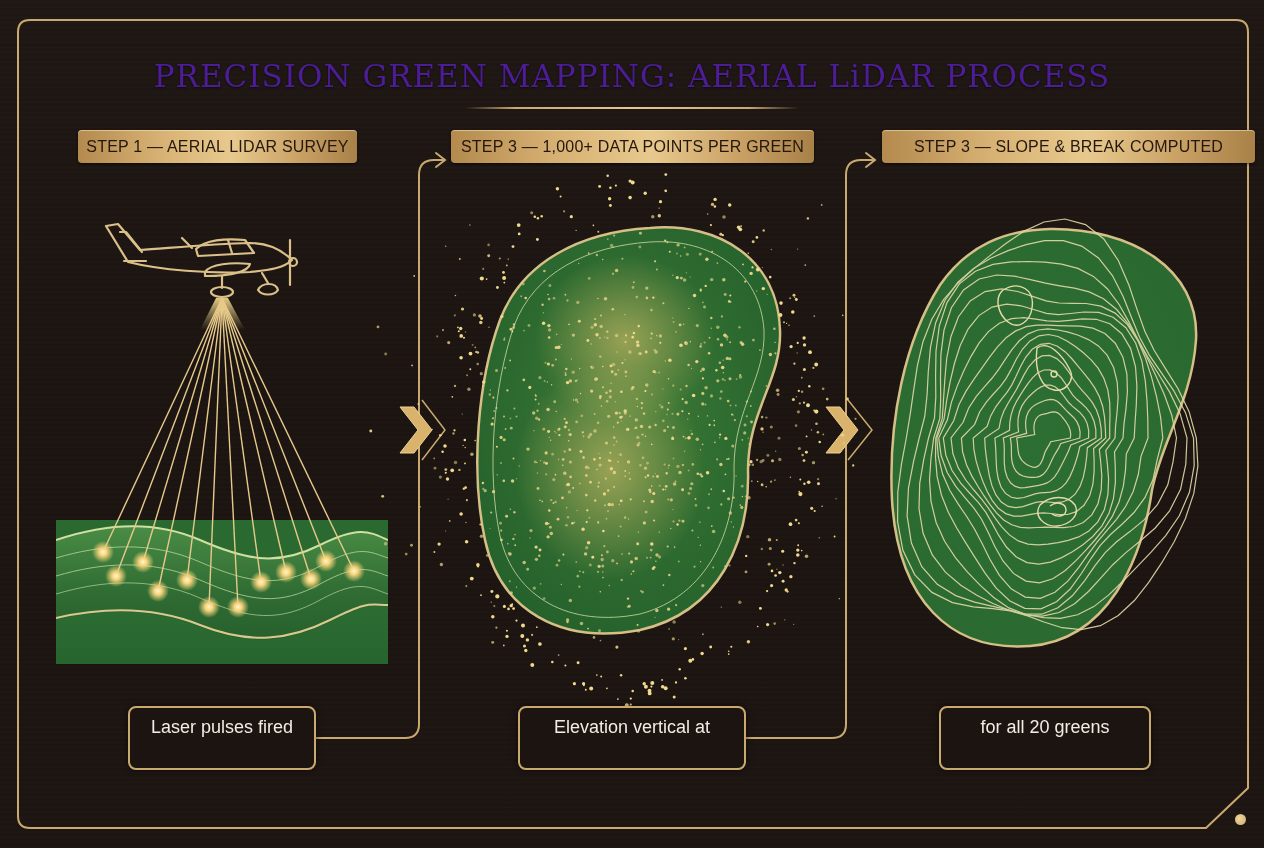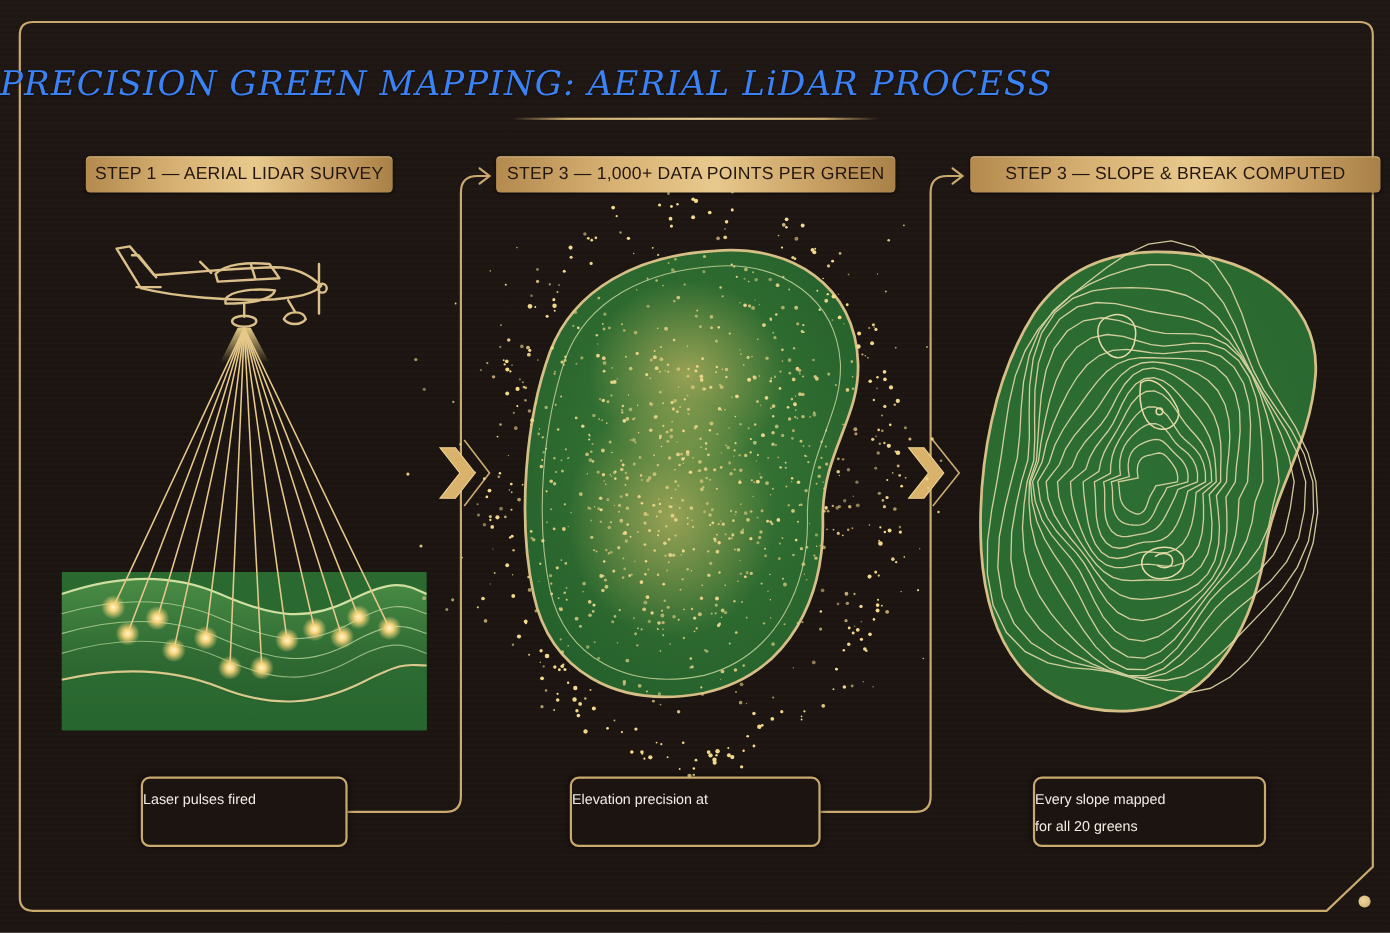--- a/index.html
+++ b/index.html
@@ -8,42 +8,41 @@
     background: linear-gradient(180deg,#1f1714 0%,#1b1411 50%,#1d1512 100%);
     font-family: "Liberation Sans", sans-serif;
   }
   .texture {
     position:absolute; inset:0;
     background: repeating-linear-gradient(0deg, rgba(255,255,255,0.012) 0px, rgba(255,255,255,0.012) 1px, rgba(0,0,0,0) 2px, rgba(0,0,0,0) 5px);
     pointer-events:none;
   }
   svg.layer { position:absolute; left:0; top:0; }
   .title {
-    position:absolute; left:0; width:1264px; top:58px; text-align:left;
+    position:absolute; left:0; width:1264px; top:58px; text-align:center;
     font-family: "DejaVu Serif", "Liberation Serif", serif;
-    font-size:31px; letter-spacing:1px; color:#3b82f6;
+    font-size:31px; letter-spacing:1px; color:#4c1d95;
     text-shadow: 0 1px 2px rgba(0,0,0,0.6);
-    font-style: italic;
   }
   .title-rule {
     position:absolute; left:465px; top:107px; width:334px; height:2px;
     background: linear-gradient(90deg, rgba(201,169,110,0) 0%, #c9a96e 15%, #e3c893 50%, #c9a96e 85%, rgba(201,169,110,0) 100%);
   }
   .step-label {
-    position:absolute; top:142px; height:33px; border-radius:4px;
+    position:absolute; top:130px; height:33px; border-radius:4px;
     background: linear-gradient(90deg,#b48a4e 0%,#d8b274 30%,#e8c98d 55%,#c9a064 80%,#a88148 100%);
     box-shadow: 0 1px 3px rgba(0,0,0,0.6), inset 0 1px 0 rgba(255,240,200,0.5);
     color:#24170f; font-size:16px; line-height:33px; text-align:center;
     letter-spacing:0.2px;
   }
   .caption {
     position:absolute; top:706px; height:64px; box-sizing:border-box;
     border:2px solid #c9a96e; border-radius:8px;
     background: rgba(28,21,17,0.92);
-    color:#f1ece4; font-size:13px; line-height:24px; 
+    color:#f1ece4; font-size:18px; line-height:24px; text-align:center;
     padding-top:7px;
     box-shadow: 0 0 6px rgba(0,0,0,0.6);
   }
   .caption span { display:block; }
   .dot {
     position:absolute; left:1235px; top:814px; width:11px; height:11px; border-radius:50%;
     background: radial-gradient(circle at 40% 40%, #f0d79c, #c9a96e);
   }
 </style>
 </head>
@@ -1276,20 +1275,19 @@
 <div class="title-rule"></div>
 
 <div class="step-label" style="left:78px; width:279px;">STEP 1 — AERIAL LIDAR SURVEY</div>
 <div class="step-label" style="left:451px; width:363px;">STEP 3 — 1,000+ DATA POINTS PER GREEN</div>
 <div class="step-label" style="left:882px; width:373px;">STEP 3 — SLOPE &amp; BREAK COMPUTED</div>
 
 <div class="caption" style="left:128px; width:188px;">
   <span>Laser pulses fired</span>
 </div>
 <div class="caption" style="left:518px; width:228px;">
-  <span>Elevation precision at</span>
+  <span>Elevation vertical at</span>
 </div>
 <div class="caption" style="left:939px; width:212px;">
-  <span>Every slope mapped</span>
   <span>for all 20 greens</span>
 </div>
 
 <div class="dot"></div>
 
 </body></html>

